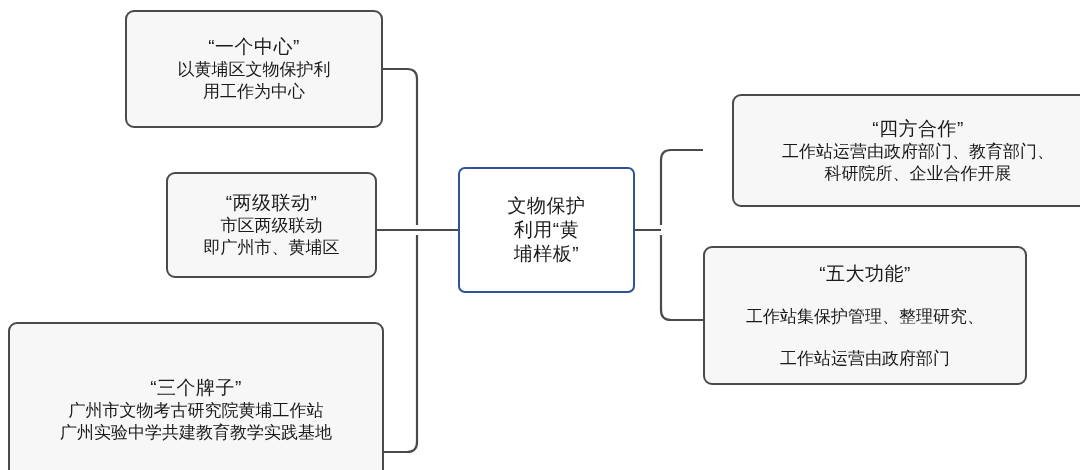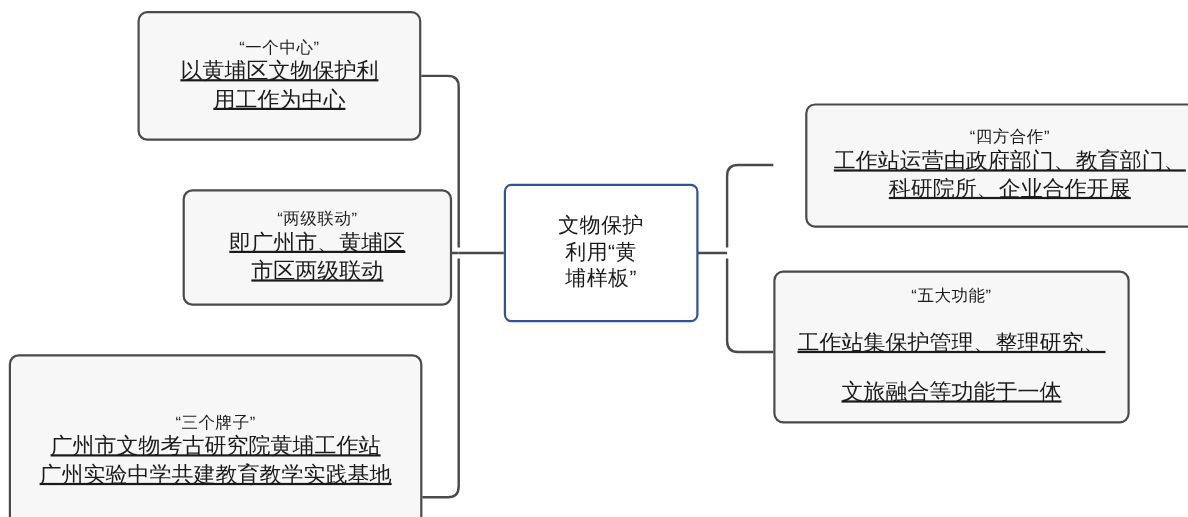--- a/index.html
+++ b/index.html
@@ -40,37 +40,36 @@
     justify-content: center;
     text-align: center;
     line-height: 1.28;
   }
   .node.center-node {
     background: #FFFFFF;
     border: 2px solid #2E5496;
     border-radius: 7px;
   }
   .node-title {
-    font-size: 15px;
+    font-size: 19px;
     letter-spacing: 0.5px;
     white-space: nowrap;
   }
   .node-line {
-    font-size: 20px;
+    font-size: 17px;
     white-space: nowrap;
-    text-decoration: underline;
   }
   .center-line {
     font-size: 19px;
     white-space: nowrap;
     letter-spacing: 0.5px;
   }
   
   #node-one-center { left: 125px; top: 10px;  width: 258px; height: 118px; }
-  #node-two-level  { left: 166px; top: 172px; width: 245px; height: 106px; }
+  #node-two-level  { left: 166px; top: 172px; width: 211px; height: 106px; }
   #node-three-plaques { left: 8px; top: 322px; width: 376px; height: 176px; }
   
   #node-center { left: 458px; top: 167px; width: 177px; height: 126px; }
   
   #node-four-party { left: 732px; top: 94px;  width: 372px; height: 113px; }
   #node-five-func  { left: 703px; top: 246px; width: 324px; height: 139px; gap: 20px; }
 </style>
 </head>
 <body>
 
@@ -91,22 +90,22 @@
   </svg>
 
   <div class="node" id="node-one-center">
     <div class="node-title">“一个中心”</div>
     <div class="node-line">以黄埔区文物保护利</div>
     <div class="node-line">用工作为中心</div>
   </div>
 
   <div class="node" id="node-two-level">
     <div class="node-title">“两级联动”</div>
+    <div class="node-line">市区两级联动</div>
     <div class="node-line">即广州市、黄埔区</div>
-    <div class="node-line">市区两级联动</div>
   </div>
 
   <div class="node" id="node-three-plaques">
     <div class="node-title">“三个牌子”</div>
     <div class="node-line">广州市文物考古研究院黄埔工作站</div>
     <div class="node-line">广州实验中学共建教育教学实践基地</div>
   </div>
 
   <div class="node center-node" id="node-center">
     <div class="center-line">文物保护</div>
@@ -116,16 +115,16 @@
 
   <div class="node" id="node-four-party">
     <div class="node-title">“四方合作”</div>
     <div class="node-line">工作站运营由政府部门、教育部门、</div>
     <div class="node-line">科研院所、企业合作开展</div>
   </div>
 
   <div class="node" id="node-five-func">
     <div class="node-title">“五大功能”</div>
     <div class="node-line">工作站集保护管理、整理研究、</div>
-    <div class="node-line">文旅融合等功能于一体</div>
+    <div class="node-line">工作站运营由政府部门</div>
   </div>
 
 </div>
 
 </body></html>

